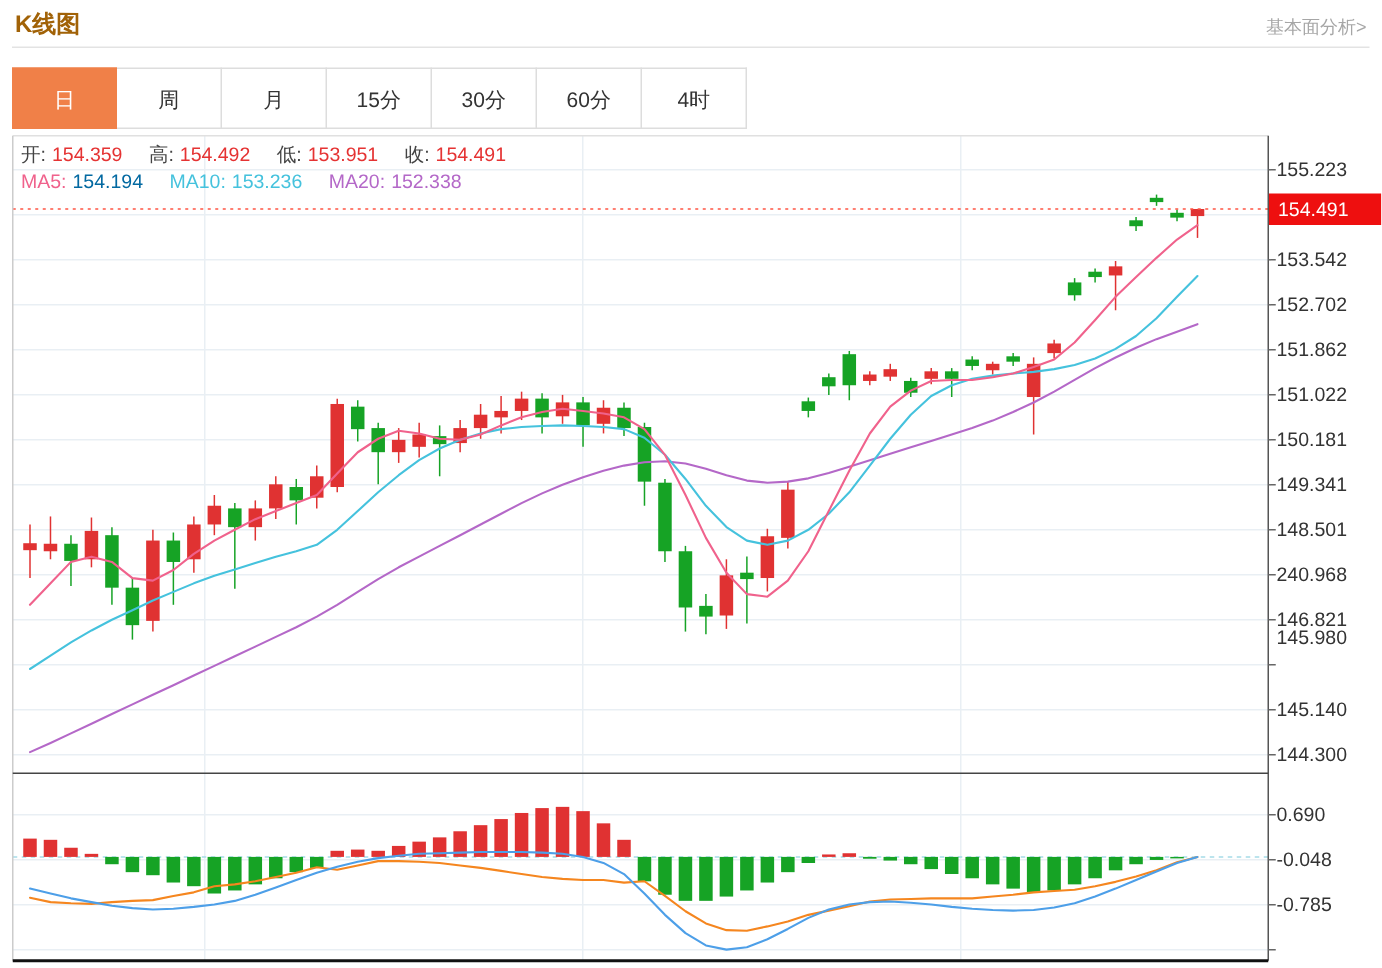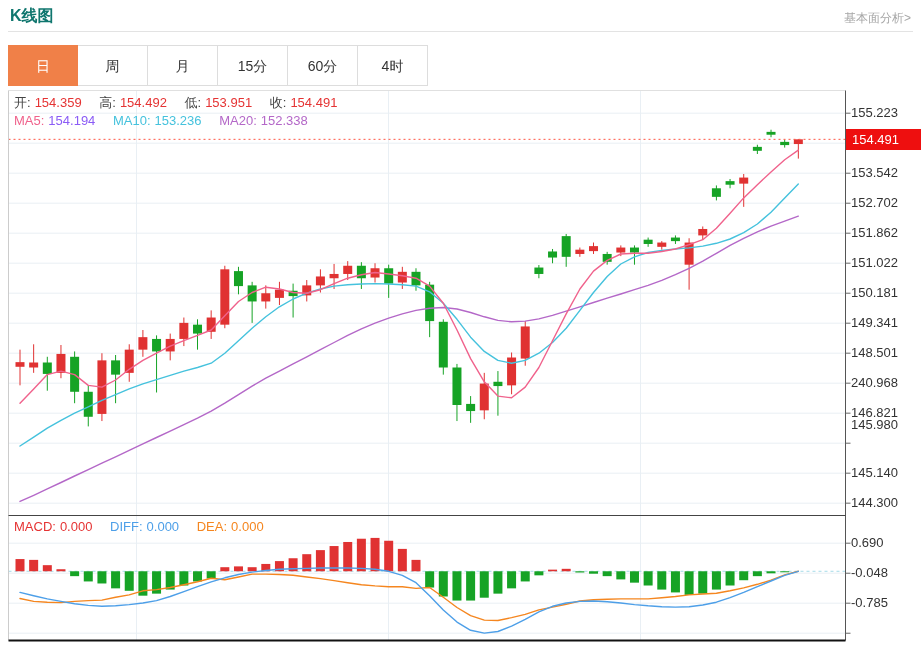--- a/index.html
+++ b/index.html
@@ -1,18 +1,18 @@
 <!DOCTYPE html>
 <html><head>
 <meta charset="utf-8">
 <style>
   html,body{margin:0;padding:0;background:#fff;}
   .page{position:relative;width:921px;height:645px;background:#fff;overflow:hidden;
         font-family:"Liberation Sans","DejaVu Sans",sans-serif;}
-  .title{position:absolute;left:10px;top:6px;font-size:16px;font-weight:bold;color:#0f766e;}
+  .title{position:absolute;left:10px;top:6px;font-size:16px;font-weight:bold;color:#a16207;}
   .h-link{position:absolute;right:10px;top:10px;font-size:12px;color:#a6a6a6;cursor:pointer;text-decoration:none;}
   .h-line{position:absolute;left:8px;right:8px;top:31px;border-top:1px solid #e3e3e3;}
   .tabs{position:absolute;left:8px;top:45px;display:flex;}
   .tab{width:70px;height:41px;line-height:41px;text-align:center;font-size:14px;color:#333;
        background:#fff;border:1px solid #ddd;border-left:none;cursor:pointer;box-sizing:border-box;}
   .tab.first{border-left:1px solid #ddd;}
   .tab.active{background:#f08048;border-color:#f08048;color:#fff;}
   svg.chart-svg{position:absolute;left:0;top:0;}
   .row{position:absolute;font-size:13px;white-space:nowrap;z-index:3;}
   .row span{margin-right:4px;}
@@ -31,20 +31,21 @@
 <div class="page">
   <div class="title">K线图</div>
   <a class="h-link">基本面分析&gt;</a>
   <div class="h-line"></div>
 
   <div class="tabs" id="tabs">
       <div class="tab first active">日</div>
       <div class="tab">周</div>
       <div class="tab">月</div>
       <div class="tab">15分</div>
+      <div class="tab">30分</div>
       <div class="tab">60分</div>
       <div class="tab">4时</div>
     </div>
 
   <svg class="chart-svg" id="svg" width="921" height="645">
       <g>
         <line x1="8.5" x2="845.5" y1="113.2" y2="113.2" stroke="#e9eff4" stroke-width="1"></line>
         <line x1="8.5" x2="845.5" y1="143.2" y2="143.2" stroke="#e9eff4" stroke-width="1"></line>
         <line x1="8.5" x2="845.5" y1="173.2" y2="173.2" stroke="#e9eff4" stroke-width="1"></line>
         <line x1="8.5" x2="845.5" y1="203.2" y2="203.2" stroke="#e9eff4" stroke-width="1"></line>
@@ -277,30 +278,25 @@
     </svg>
 
   <div class="row ohlc">
     <span>开:</span><span class="red-val gap">154.359</span>
     <span>高:</span><span class="red-val gap">154.492</span>
     <span>低:</span><span class="red-val gap">153.951</span>
     <span>收:</span><span class="red-val">154.491</span>
   </div>
 
   <div class="row ma-row">
-    <span id="ma5l" style="color: rgb(240, 98, 140);">MA5:</span><span id="ma5v" class="gap" style="color: #8b5cf6;">154.194</span>
+    <span id="ma5l" style="color: rgb(240, 98, 140);">MA5:</span><span id="ma5v" class="gap" style="color: #0369a1;">154.194</span>
     <span id="ma10l" style="color: rgb(69, 194, 221);">MA10:</span><span id="ma10v" class="gap" style="color: rgb(69, 194, 221);">153.236</span>
     <span id="ma20l" style="color: rgb(180, 104, 200);">MA20:</span><span id="ma20v" style="color: rgb(180, 104, 200);">152.338</span>
   </div>
 
-  <div class="row macd-row">
-    <span id="macdl" style="color: rgb(229, 51, 51);">MACD:</span><span id="macdv" class="gap" style="color: rgb(229, 51, 51);">0.000</span>
-    <span id="diffl" style="color: rgb(77, 159, 232);">DIFF:</span><span id="diffv" class="gap" style="color: rgb(77, 159, 232);">0.000</span>
-    <span id="deal" style="color: rgb(245, 134, 31);">DEA:</span><span id="deav" style="color: rgb(245, 134, 31);">0.000</span>
-  </div>
 
   <div id="ylabels">
       <div class="ylab" style="top: 105.2px;">155.223</div>
       <div class="ylab" style="top: 165.214px;">153.542</div>
       <div class="ylab" style="top: 195.204px;">152.702</div>
       <div class="ylab" style="top: 225.193px;">151.862</div>
       <div class="ylab" style="top: 255.182px;">151.022</div>
       <div class="ylab" style="top: 285.207px;">150.181</div>
       <div class="ylab" style="top: 315.196px;">149.341</div>
       <div class="ylab" style="top: 345.186px;">148.501</div>

